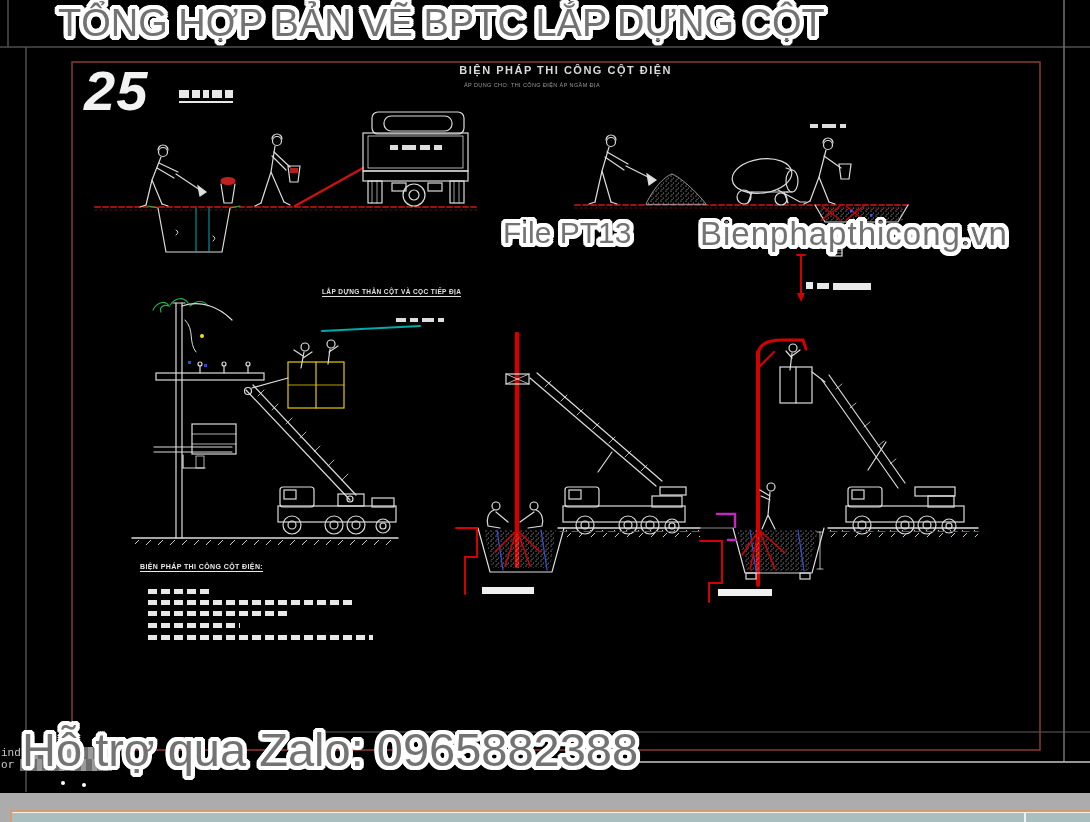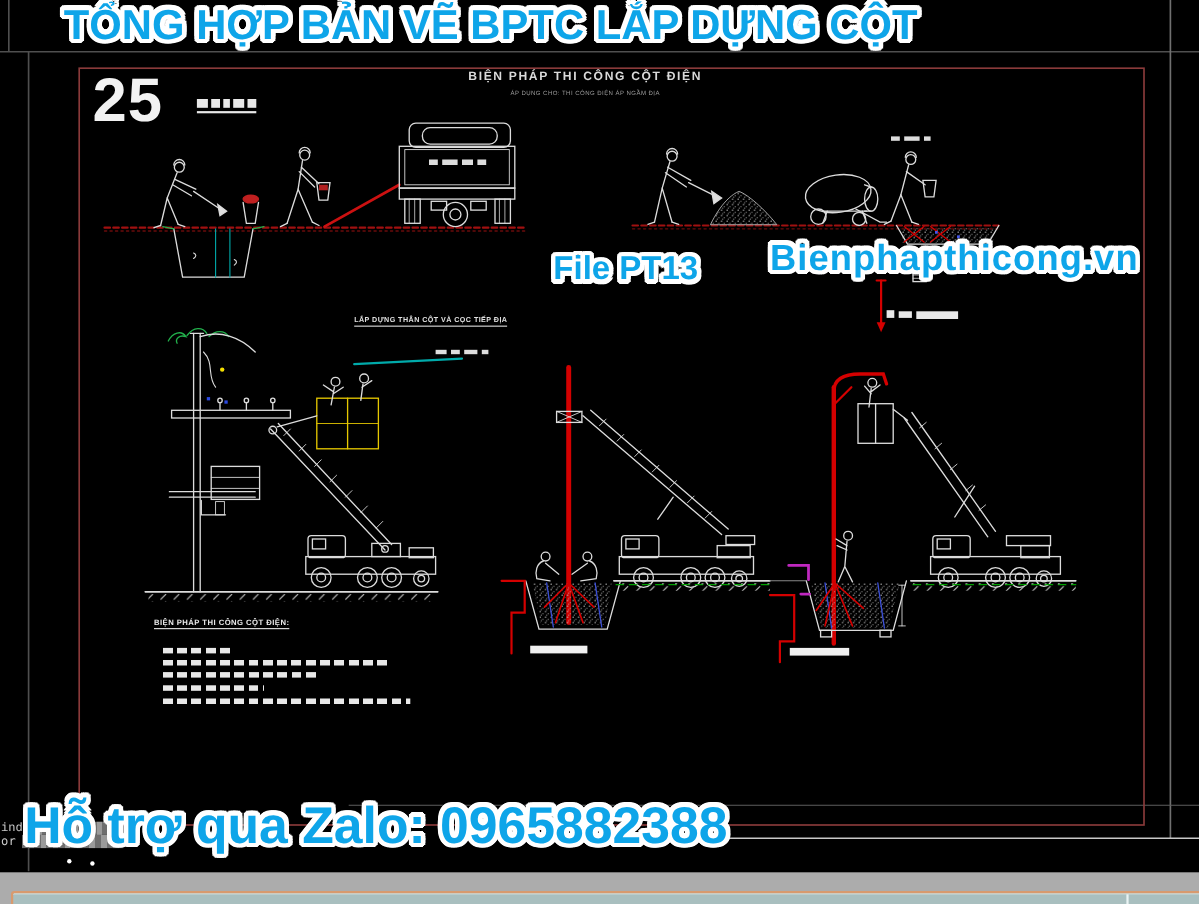--- a/index.html
+++ b/index.html
@@ -3,47 +3,47 @@
 <meta charset="utf-8">
 <style>
   html,body{margin:0;padding:0;background:#000;}
   .screen{position:relative;width:1090px;height:822px;background:#000;overflow:hidden;
           font-family:"Liberation Sans",sans-serif;}
   svg{position:absolute;left:0;top:0;z-index:1;}
 
   
   .sheet-layer{position:absolute;inset:0;z-index:2;}
   .sheet-number{position:absolute;left:84px;top:58px;font-size:56px;font-weight:bold;
-                color:#f2f2f2;letter-spacing:1px;}
-  .dwg-title{position:absolute;left:392px;top:64px;width:280px;text-align:center;
+                color:#f2f2f2;letter-spacing:1px;font-style:italic;}
+  .dwg-title{position:absolute;left:392px;top:64px;width:280px;text-align:right;
              font-size:11px;letter-spacing:1.5px;color:#dadada;font-weight:bold;}
   .dwg-subtitle{position:absolute;left:412px;top:82px;width:240px;text-align:center;
                 font-size:5.5px;letter-spacing:.4px;color:#9a9a9a;}
   .section-label{position:absolute;left:322px;top:288px;font-size:6.5px;font-weight:bold;
                  letter-spacing:.4px;color:#e0e0e0;border-bottom:1px solid #e0e0e0;padding-bottom:1px;}
   .notes-title{position:absolute;left:140px;top:563px;font-size:7px;font-weight:bold;
                letter-spacing:.4px;color:#eaeaea;border-bottom:1px solid #eaeaea;padding-bottom:1px;}
   .note-bar{position:absolute;height:5px;
             background:repeating-linear-gradient(90deg,#e8e8e8 0 9px,transparent 9px 13px);}
 
   
   .cmdline{position:absolute;z-index:3;font-family:"DejaVu Sans Mono",monospace;
            font-size:11px;color:#c9c9c9;white-space:nowrap;}
   .cmdtoken{display:inline-block;height:12px;vertical-align:middle;margin-left:6px;
             background:repeating-linear-gradient(90deg,#6e6e6e 0 6px,#9a9a9a 6px 11px);}
 
   
-  .wm{position:absolute;z-index:4;font-weight:bold;color:#0ea5e9;white-space:nowrap;
+  .wm{position:absolute;z-index:4;font-weight:normal;color:#737373;white-space:nowrap;
       text-shadow:
         -4px 0 0 #fff,4px 0 0 #fff,0 -4px 0 #fff,0 4px 0 #fff,
         -3px -3px 0 #fff,3px -3px 0 #fff,-3px 3px 0 #fff,3px 3px 0 #fff,
         -4px -2px 0 #fff,4px -2px 0 #fff,-4px 2px 0 #fff,4px 2px 0 #fff,
         -2px -4px 0 #fff,2px -4px 0 #fff,-2px 4px 0 #fff,2px 4px 0 #fff;}
   .wm-top{left:58px;top:2px;font-size:38px;letter-spacing:0;}
-  .wm-file{left:503px;top:228px;font-size:30px;text-align:center;}
+  .wm-file{left:503px;top:216px;font-size:30px;text-align:center;}
   .wm-site{left:700px;top:215px;font-size:33px;letter-spacing:1px;}
   .wm-zalo{left:22px;top:722px;font-size:47px;}
 
   
   .statusbar{position:absolute;left:0;top:793px;width:1090px;height:29px;
              background:#acacac;z-index:5;}
   .cmdbox{position:absolute;left:10px;top:17px;width:1118px;height:16px;
           border:2px solid #d89a6e;border-radius:3px;background:#a9bfbf;
           box-shadow:inset 0 1px 0 #e9f3f3;}
   .cmdbox-div{position:absolute;left:1012px;top:1px;width:2px;height:12px;background:#e9f3f3;}

